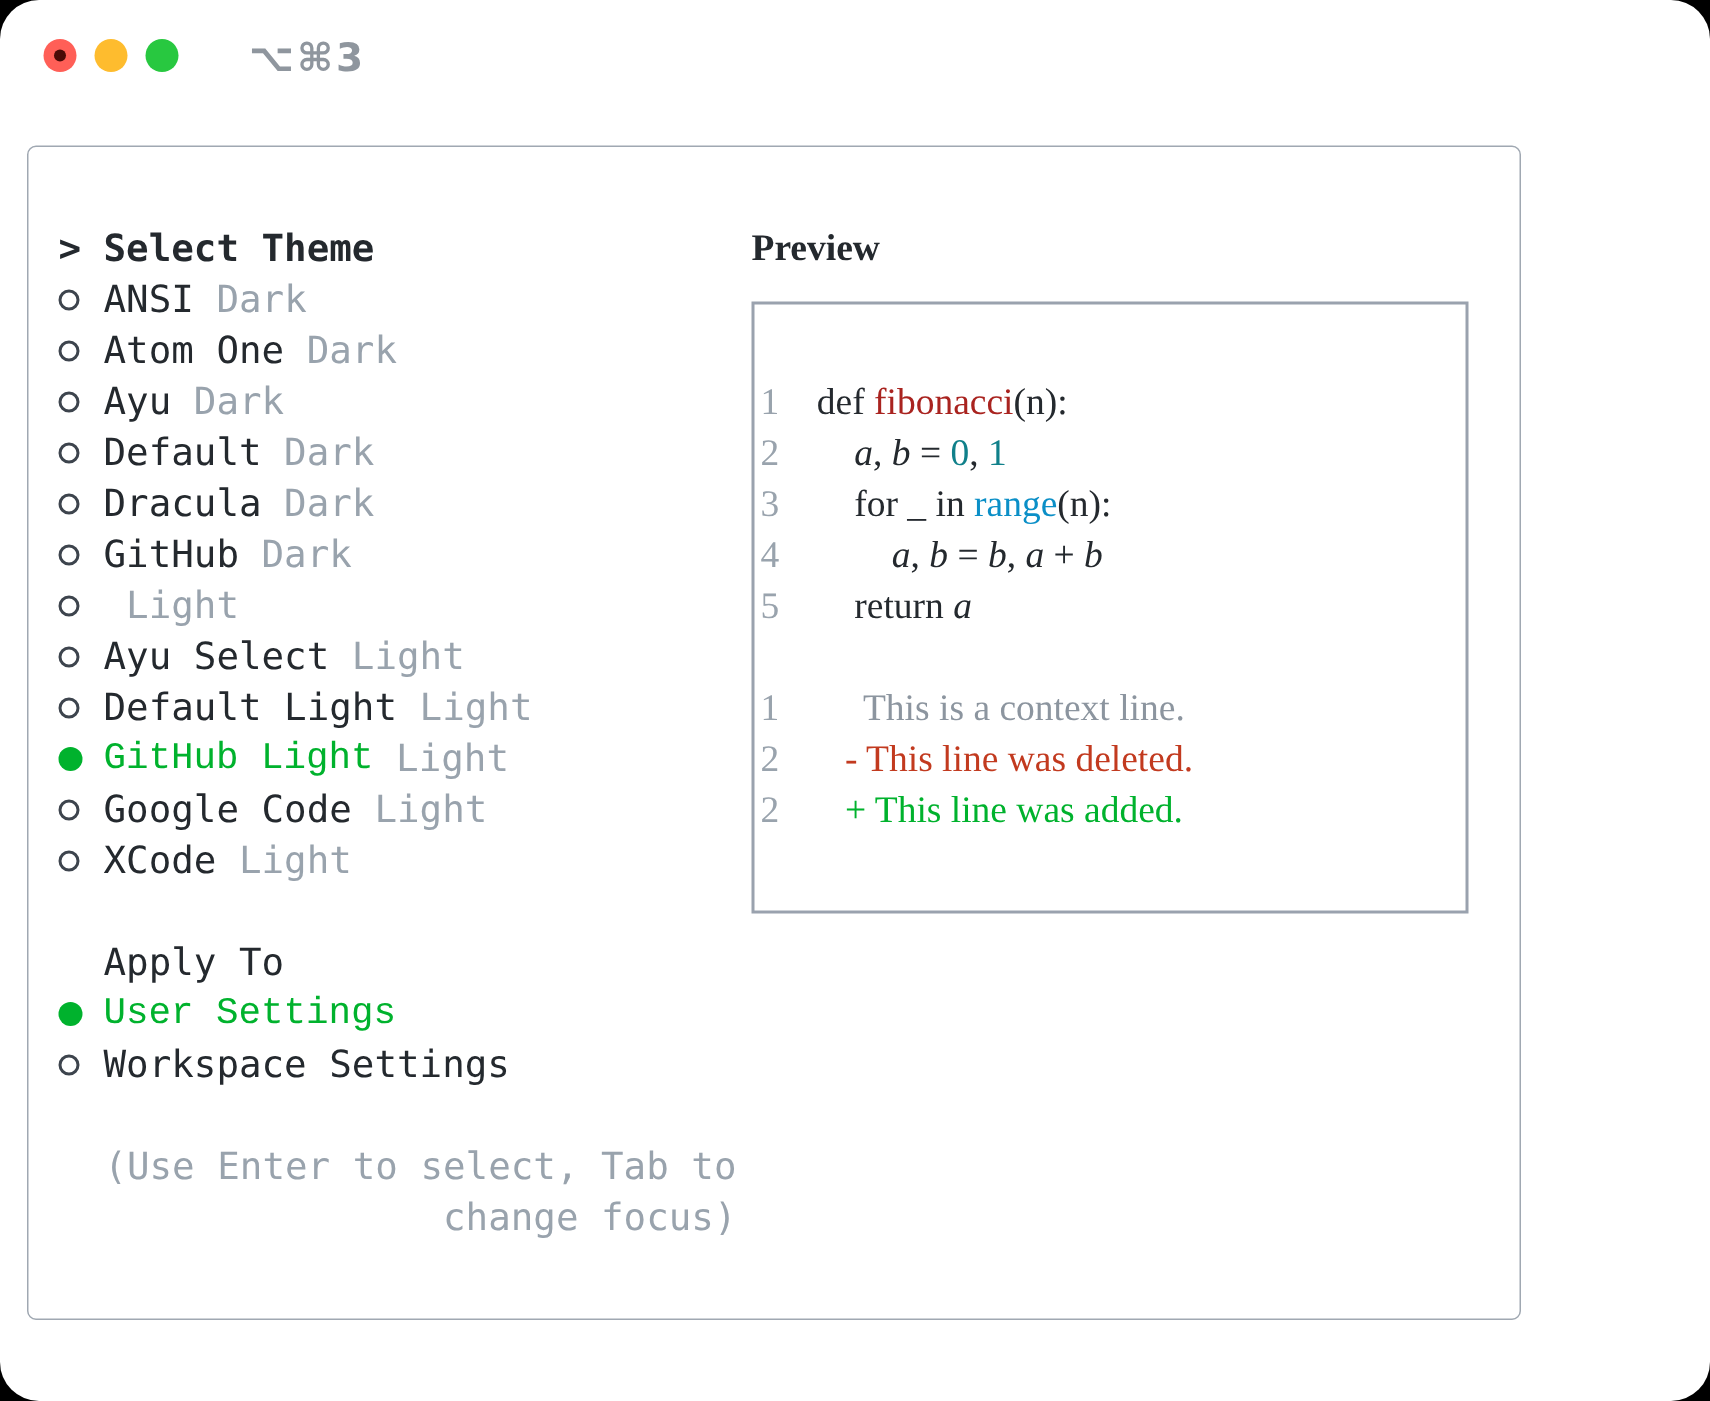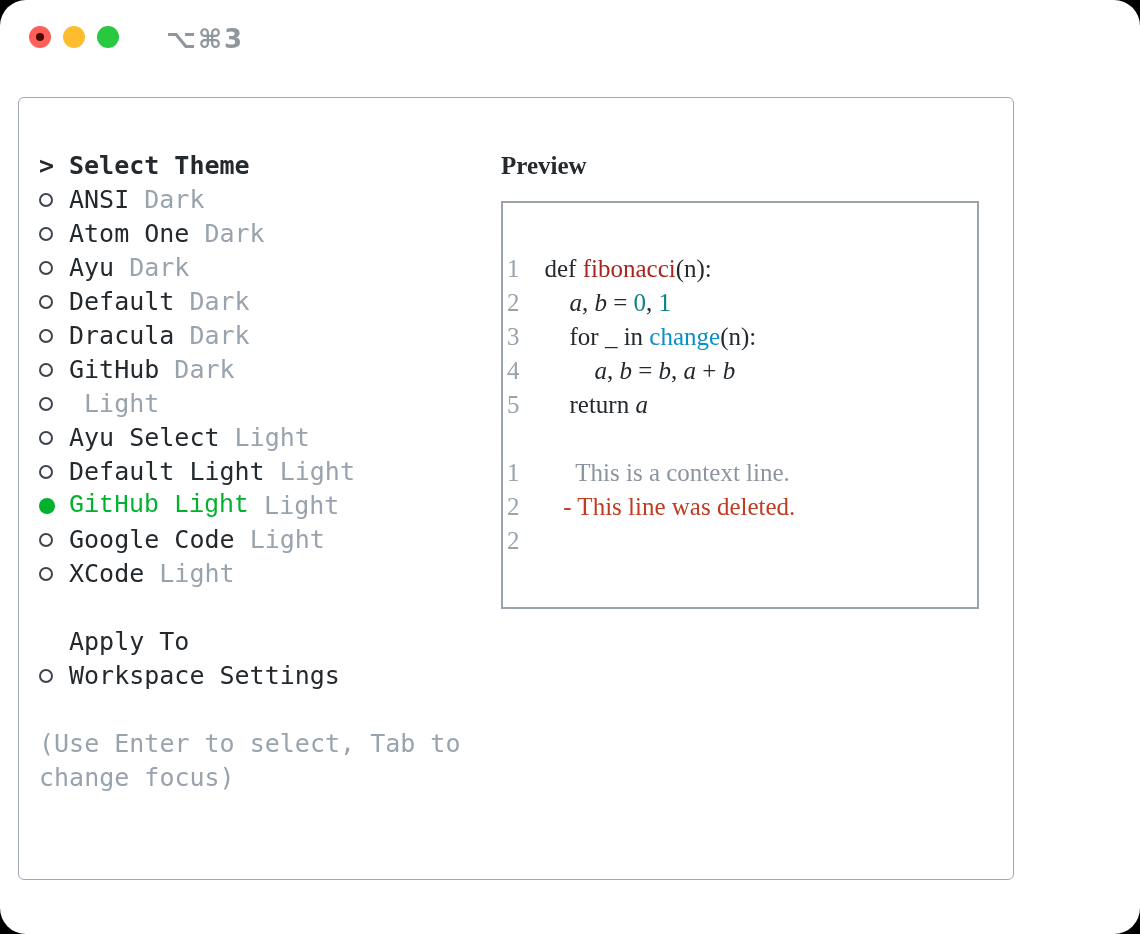--- a/index.html
+++ b/index.html
@@ -30,21 +30,21 @@
   .row{height:34px;display:flex;align-items:center;white-space:pre;}
   .slot{width:30px;display:flex;align-items:center;flex:none;}
   .marker{width:14px;height:14px;border:2px solid #3d444d;border-radius:50%;}
   .marker.sel{width:16px;height:16px;border:none;background:var(--accent);}
   .prompt{font-weight:bold;}
   .hdr{font-weight:bold;}
   .tname{}
   .theme-item.sel .tname{color:var(--accent);font-family:Liberation Mono, monospace;}
   .variant{color:var(--muted);margin-left:1ch;}
   .spacer{height:34px;}
-  .hint{color:var(--muted);width:452px;white-space:normal;line-height:34px;}
+  .hint{color:var(--muted);width:452px;white-space:normal;line-height:34px;text-align:right;}
   
   .col-right{position:absolute;left:482px;top:51px;font-size:25px;line-height:34px;font-family:Liberation Serif, serif;}
   .preview-box{margin-top:18px;width:478px;height:408px;border:2px solid var(--border);
                background:#fff;padding:49px 0 0 4px;overflow:hidden;}
   .cl{height:34px;display:flex;align-items:center;white-space:pre;font-size:25px;}
   .ln{display:inline-block;width:3ch;color:var(--muted);flex:none;}
   .tok-fn{color:var(--fn);}
   .tok-num{color:var(--num);}
   .tok-bi{color:var(--bi);}
   .tok-var{font-style:italic;}
@@ -84,39 +84,40 @@
           <div class="row theme-item"><span class="slot"><span class="marker"></span></span><span class="tname">Default Light</span><span class="variant">Light</span></div>
           <div class="row theme-item sel"><span class="slot"><span class="marker sel"></span></span><span class="tname">GitHub Light</span><span class="variant">Light</span></div>
           <div class="row theme-item"><span class="slot"><span class="marker"></span></span><span class="tname">Google Code</span><span class="variant">Light</span></div>
           <div class="row theme-item"><span class="slot"><span class="marker"></span></span><span class="tname">XCode</span><span class="variant">Light</span></div>
         </div>
       <div class="spacer"></div>
       <div class="row">
         <span class="slot"></span><span>Apply To</span>
       </div>
       <div id="apply-list">
+          <div class="row theme-item sel"><span class="slot"><span class="marker sel"></span></span><span class="tname">User Settings</span></div>
           <div class="row theme-item"><span class="slot"><span class="marker"></span></span><span class="tname">Workspace Settings</span></div>
         </div>
       <div class="spacer"></div>
       <div class="hint">(Use Enter to select, Tab to change focus)</div>
     </div>
 
     <div class="col-right">
       <div class="row hdr">Preview</div>
       <div class="preview-box">
         <div id="code-block">
             <div class="cl"><span class="ln">1</span><span>def </span><span class="tok-fn">fibonacci</span><span>(n):</span></div>
             <div class="cl"><span class="ln">2</span><span>    </span><span class="tok-var">a</span><span>, </span><span class="tok-var">b</span><span> = </span><span class="tok-num">0</span><span>, </span><span class="tok-num">1</span></div>
-            <div class="cl"><span class="ln">3</span><span>    for _ in </span><span class="tok-bi">change</span><span>(n):</span></div>
+            <div class="cl"><span class="ln">3</span><span>    for _ in </span><span class="tok-bi">range</span><span>(n):</span></div>
             <div class="cl"><span class="ln">4</span><span>        </span><span class="tok-var">a</span><span>, </span><span class="tok-var">b</span><span> = </span><span class="tok-var">b</span><span>, </span><span class="tok-var">a</span><span> + </span><span class="tok-var">b</span></div>
             <div class="cl"><span class="ln">5</span><span>    return </span><span class="tok-var">a</span></div>
           </div>
         <div class="cl"></div>
         <div id="diff-block">
             <div class="cl"><span class="ln">1</span><span class="d-ctx">     This is a context line.</span></div>
             <div class="cl"><span class="ln">2</span><span class="d-del">   - This line was deleted.</span></div>
-            <div class="cl"><span class="ln">2</span></div>
+            <div class="cl"><span class="ln">2</span><span class="d-add">   + This line was added.</span></div>
           </div>
       </div>
     </div>
 
   </div>
 </div>
 
 </body></html>

